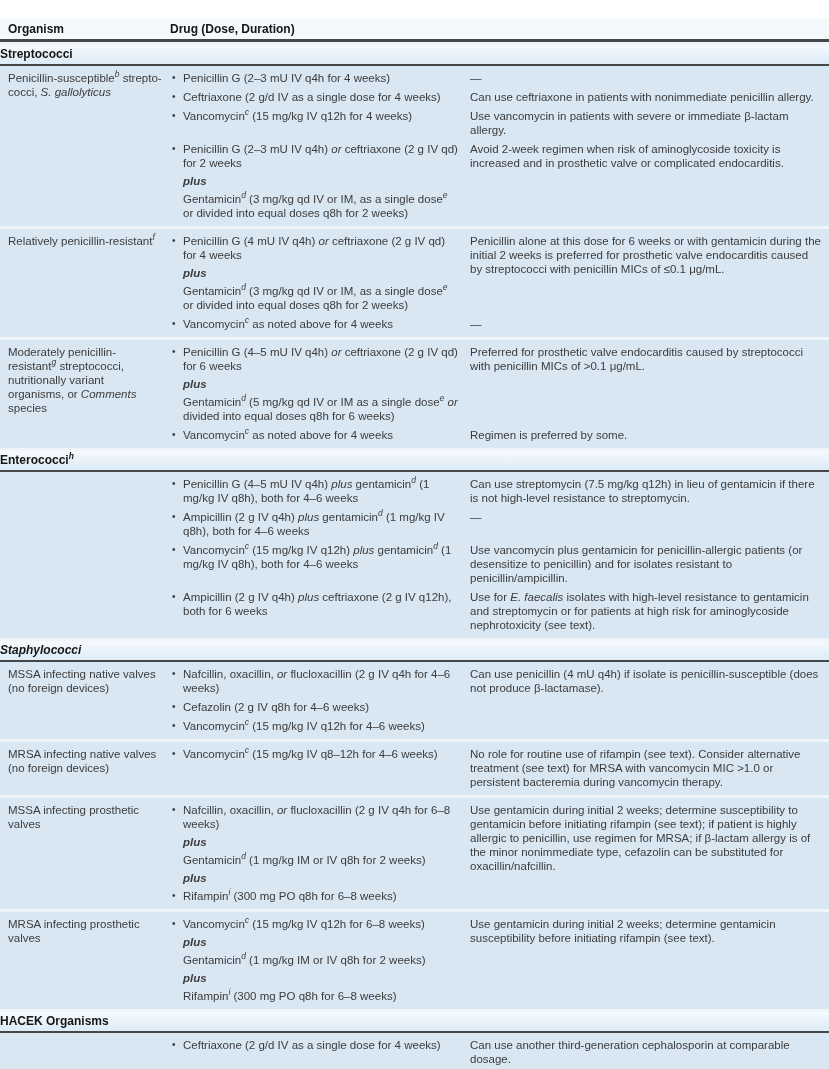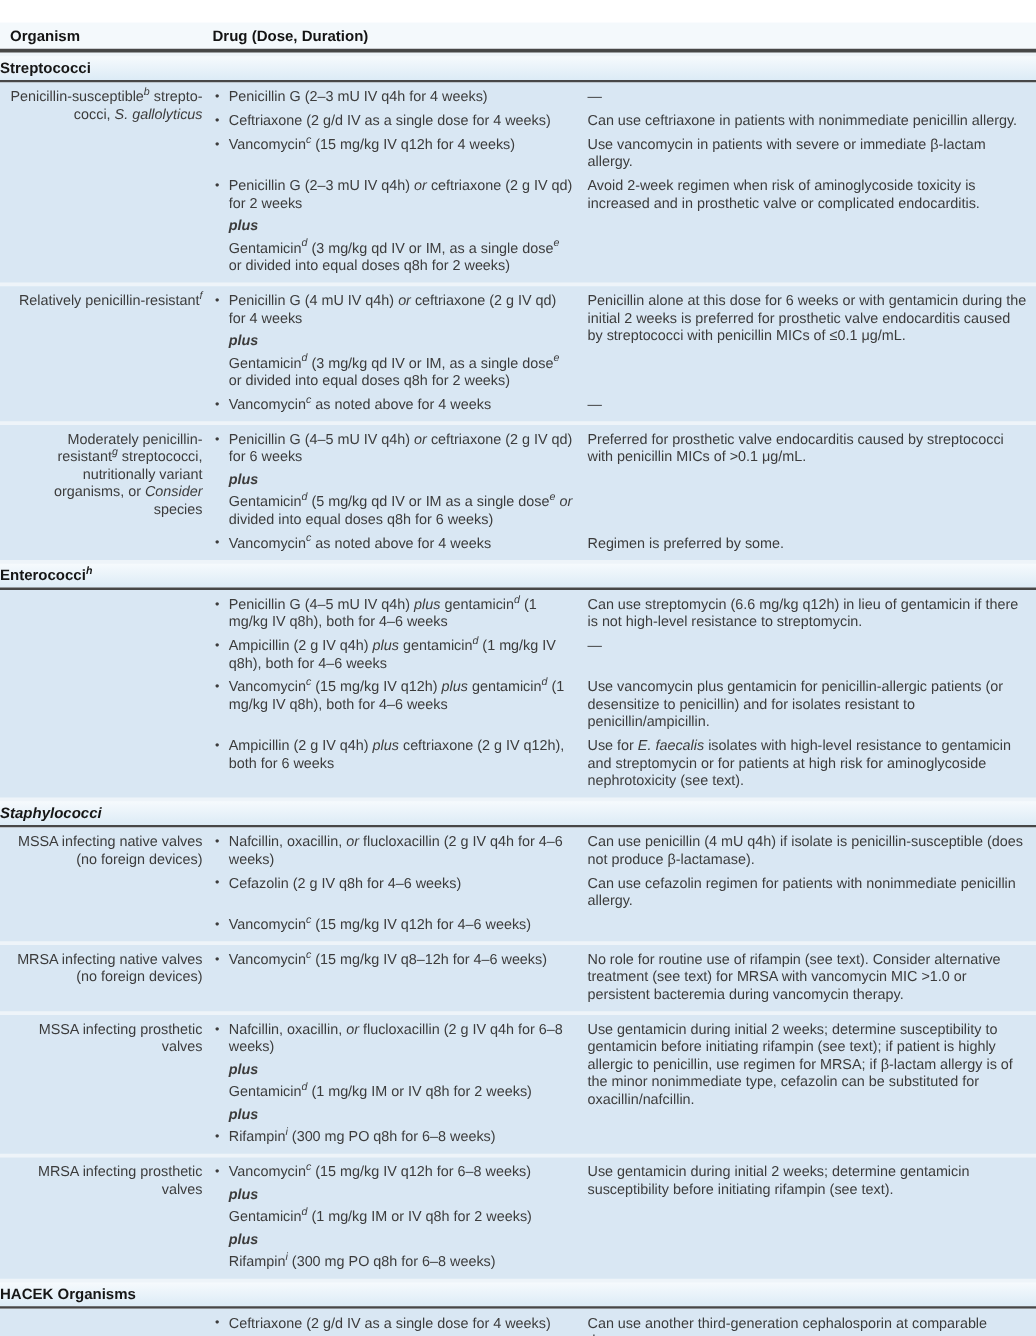--- a/index.html
+++ b/index.html
@@ -21,21 +21,21 @@
   
   .band{
     background:linear-gradient(180deg,#f6fafd 0%,#dcebf6 100%);
     border-bottom:2px solid #474747;
     padding:2px 8px 3px 0;margin-top:3px;
     font-weight:bold;color:#161616;font-size:12px;
   }
   .band.it2{font-style:italic;}
   
   .row{display:flex;background:#d9e7f3;padding:5px 8px 1px 8px;margin-bottom:3px;}
-  .org{width:162px;flex:none;box-sizing:border-box;padding-right:8px;text-align:right;}
+  .org{width:162px;flex:none;box-sizing:border-box;padding-right:8px;}
   .entries{flex:1;display:flex;flex-direction:column;}
   .group{display:flex;margin-bottom:5px;}
   .drugs{width:300px;flex:none;display:flex;flex-direction:column;}
   .drug{box-sizing:border-box;padding:0 10px 0 13px;position:relative;margin-bottom:4px;}
   .drug:last-child{margin-bottom:0;}
   .drug .blt{position:absolute;left:2px;top:0;font-size:10px;color:#3c3c3c;}
   .drug.plus{font-weight:bold;font-style:italic;}
   .comment{flex:1;}
   sup{font-size:8.5px;font-style:italic;line-height:0;vertical-align:super;}
   .it{font-style:italic;}
@@ -94,21 +94,21 @@
           </div>
           <div class="group">
             <div class="drugs">
               <div class="drug bullet"><span class="blt">•</span><span>Vancomycin</span><sup>c</sup><span> as noted above for 4 weeks</span></div>
             </div>
             <div class="comment"><span>—</span></div>
           </div>
         </div>
       </div>
       <div class="row">
-        <div class="org"><span>Moderately penicillin-resistant</span><sup>g</sup><span> streptococci, nutritionally variant organisms, or </span><span class="it">Consider</span><span> species</span></div>
+        <div class="org"><span>Moderately penicillin-resistant</span><sup>g</sup><span> streptococci, nutritionally variant organisms, or </span><span class="it">Comments</span><span> species</span></div>
         <div class="entries">
           <div class="group">
             <div class="drugs">
               <div class="drug bullet"><span class="blt">•</span><span>Penicillin G (4–5 mU IV q4h) </span><span class="it">or</span><span> ceftriaxone (2 g IV qd) for 6 weeks</span></div>
               <div class="drug plus"><span>plus</span></div>
               <div class="drug plain"><span>Gentamicin</span><sup>d</sup><span> (5 mg/kg qd IV or IM as a single dose</span><sup>e</sup><span> </span><span class="it">or</span><span> divided into equal doses q8h for 6 weeks)</span></div>
             </div>
             <div class="comment"><span>Preferred for prosthetic valve endocarditis caused by streptococci with penicillin MICs of &gt;0.1 μg/mL.</span></div>
           </div>
           <div class="group">
@@ -120,21 +120,21 @@
         </div>
       </div>
       <div class="band"><span>Enterococci</span><sup>h</sup></div>
       <div class="row">
         <div class="org"></div>
         <div class="entries">
           <div class="group">
             <div class="drugs">
               <div class="drug bullet"><span class="blt">•</span><span>Penicillin G (4–5 mU IV q4h) </span><span class="it">plus</span><span>  gentamicin</span><sup>d</sup><span> (1 mg/kg IV q8h), both for 4–6 weeks</span></div>
             </div>
-            <div class="comment"><span>Can use streptomycin (6.6 mg/kg q12h) in lieu of gentamicin if there is not high-level resistance to streptomycin.</span></div>
+            <div class="comment"><span>Can use streptomycin (7.5 mg/kg q12h) in lieu of gentamicin if there is not high-level resistance to streptomycin.</span></div>
           </div>
           <div class="group">
             <div class="drugs">
               <div class="drug bullet"><span class="blt">•</span><span>Ampicillin (2 g IV q4h) </span><span class="it">plus</span><span>  gentamicin</span><sup>d</sup><span> (1 mg/kg IV q8h), both for 4–6 weeks</span></div>
             </div>
             <div class="comment"><span>—</span></div>
           </div>
           <div class="group">
             <div class="drugs">
               <div class="drug bullet"><span class="blt">•</span><span>Vancomycin</span><sup>c</sup><span> (15 mg/kg IV q12h) </span><span class="it">plus</span><span> gentamicin</span><sup>d</sup><span> (1 mg/kg IV q8h), both for 4–6 weeks</span></div>
@@ -156,21 +156,20 @@
           <div class="group">
             <div class="drugs">
               <div class="drug bullet"><span class="blt">•</span><span>Nafcillin, oxacillin, </span><span class="it">or</span><span> flucloxacillin (2 g IV q4h for 4–6 weeks)</span></div>
             </div>
             <div class="comment"><span>Can use penicillin (4 mU q4h) if isolate is penicillin-susceptible (does not produce β-lactamase).</span></div>
           </div>
           <div class="group">
             <div class="drugs">
               <div class="drug bullet"><span class="blt">•</span><span>Cefazolin (2 g IV q8h for 4–6 weeks)</span></div>
             </div>
-            <div class="comment"><span>Can use cefazolin regimen for patients with nonimmediate penicillin allergy.</span></div>
           </div>
           <div class="group">
             <div class="drugs">
               <div class="drug bullet"><span class="blt">•</span><span>Vancomycin</span><sup>c</sup><span> (15 mg/kg IV q12h for 4–6 weeks)</span></div>
             </div>
           </div>
         </div>
       </div>
       <div class="row">
         <div class="org"><span>MRSA infecting native valves (no foreign devices)</span></div>

